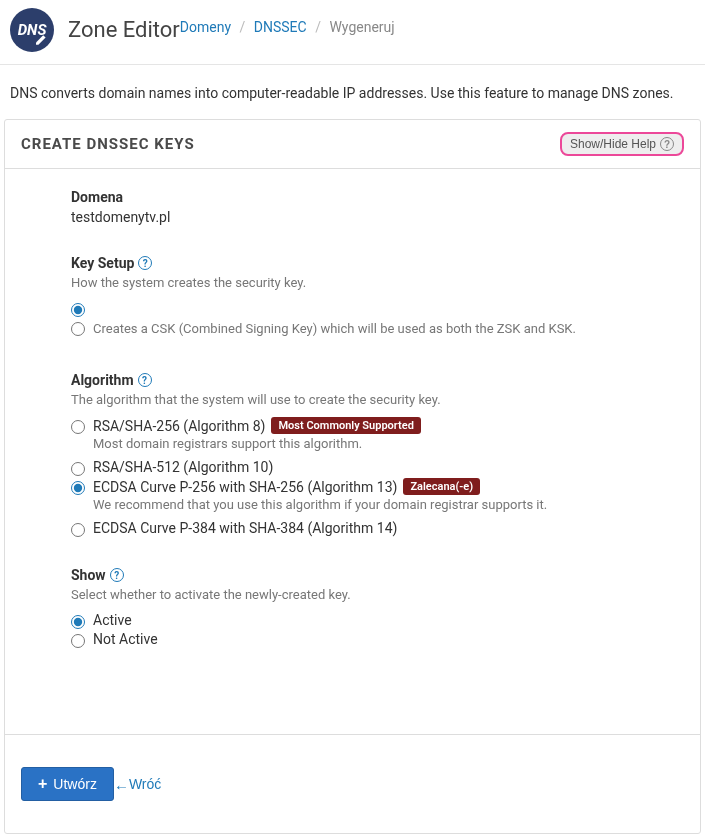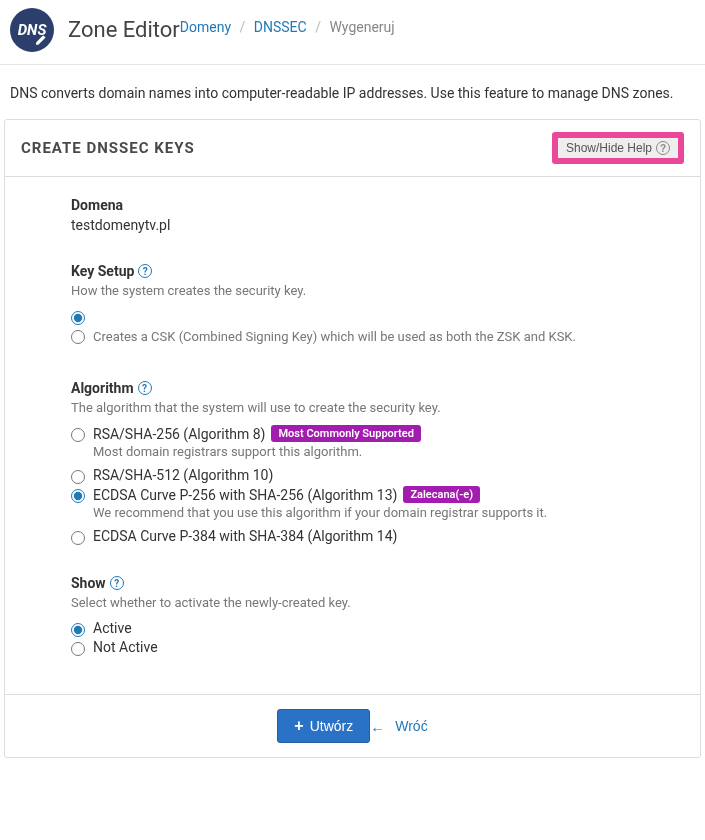--- a/index.html
+++ b/index.html
@@ -56,22 +56,22 @@
     }
     .panel-title {
       font-size: 15px;
       letter-spacing: 1px;
       font-weight: 700;
       color: #4a4a4a;
     }
     .help-btn {
       font-size: 12px;
       padding: 3px 8px;
-      border: 6px solid #ec4899;
-      border-radius: 3px;
+      border: 2px solid #ec4899;
+      border-radius: 8px;
       background: #eee;
       color: #555;
       cursor: pointer;
       display: inline-flex; align-items: center; gap: 4px;
     }
     .panel-body { padding: 20px 18px 8px; }
     .section { margin-bottom: 30px; margin-left: 48px; }
     .section-label { font-weight: 700; font-size: 14px; color: #333; margin-bottom: 4px; display: flex; align-items: center; gap: 4px; }
     .section-desc { font-size: 13px; color: #777; margin-bottom: 10px; }
     .value-text { font-size: 14px; color: #333; margin-top: 4px; }
@@ -99,49 +99,50 @@
       width: 14px; height: 14px;
       cursor: pointer;
     }
     .radio-content { display: flex; flex-direction: column; }
     .radio-label { font-size: 14px; color: #333; display: flex; align-items: center; gap: 6px; flex-wrap: wrap; }
     .radio-desc { font-size: 13px; color: #777; margin-top: 2px; margin-bottom: 6px; }
     .badge {
       display: inline-block;
       padding: 2px 7px;
       border-radius: 3px;
-      background: #a21caf;
+      background: #7f1d1d;
       color: #fff;
       font-size: 11px;
       font-weight: 600;
     }
     .panel-footer {
       border-top: 1px solid #ddd;
-      padding: 14px 16px;
-      display: flex;
-      justify-content: center;
+      padding: 32px 16px;
+      display: flex;
+      justify-content: flex-start;
       align-items: center;
+      margin-top: 48px;
     }
     .btn-primary {
       background: #2a72c5;
       color: #fff;
       border: 1px solid #235fa3;
       border-radius: 3px;
       padding: 8px 16px;
       font-size: 14px;
       cursor: pointer;
       display: inline-flex; align-items: center; gap: 6px;
     }
     .btn-back {
       color: #1f7ab8;
       background: none;
       border: none;
       font-size: 14px;
       cursor: pointer;
-      display: inline-flex; align-items: center; gap: 10px;
+      display: inline-flex; align-items: center; gap: 0;
     }
     .plus-icon::before { content: "+"; font-weight: bold; font-size: 16px; line-height: 1; }
     .arrow-left::before { content: "←"; font-size: 15px; }
   </style>
 </head>
 <body>
 
 <div class="page-header">
   <div class="page-icon">DNS</div>
   <div class="title-block">

